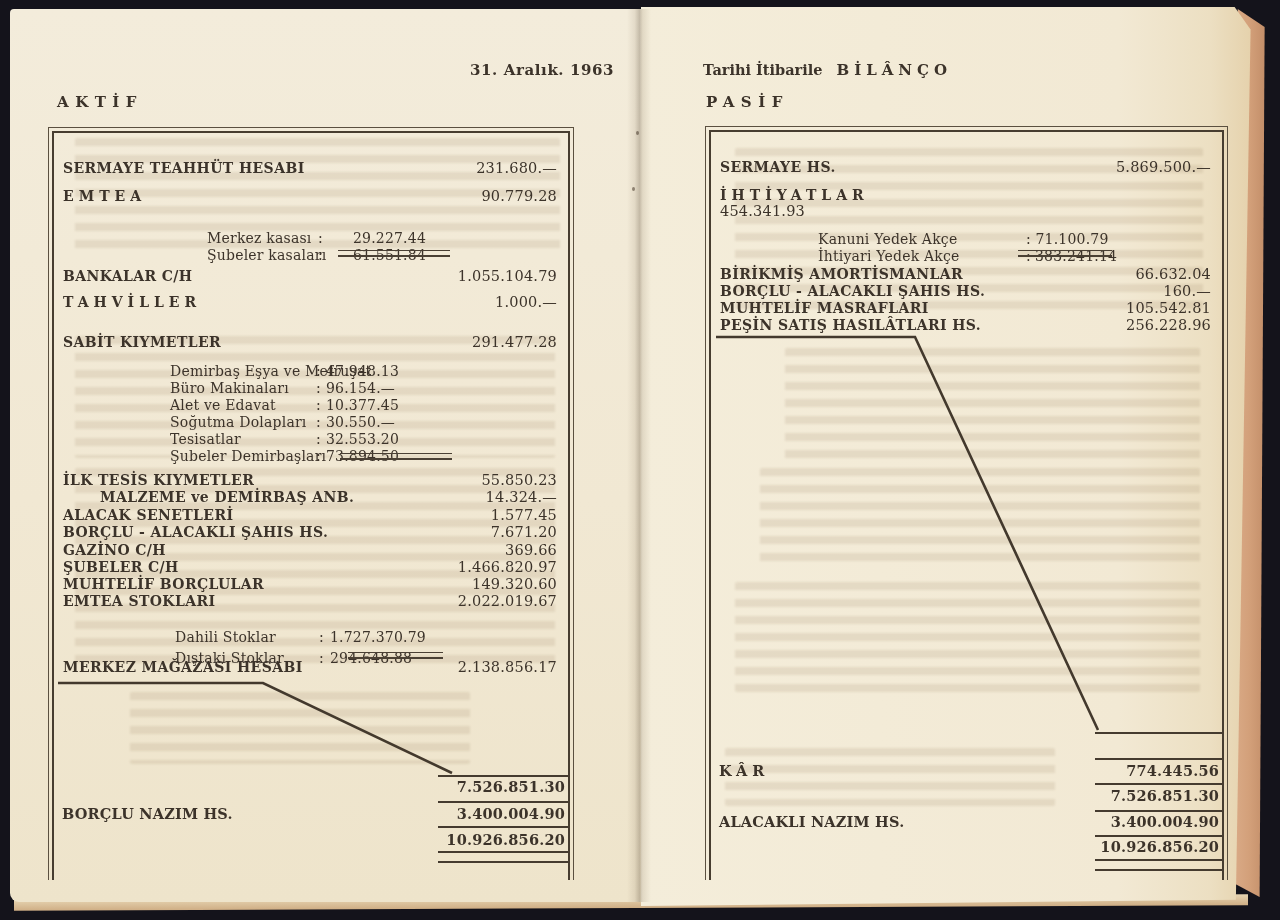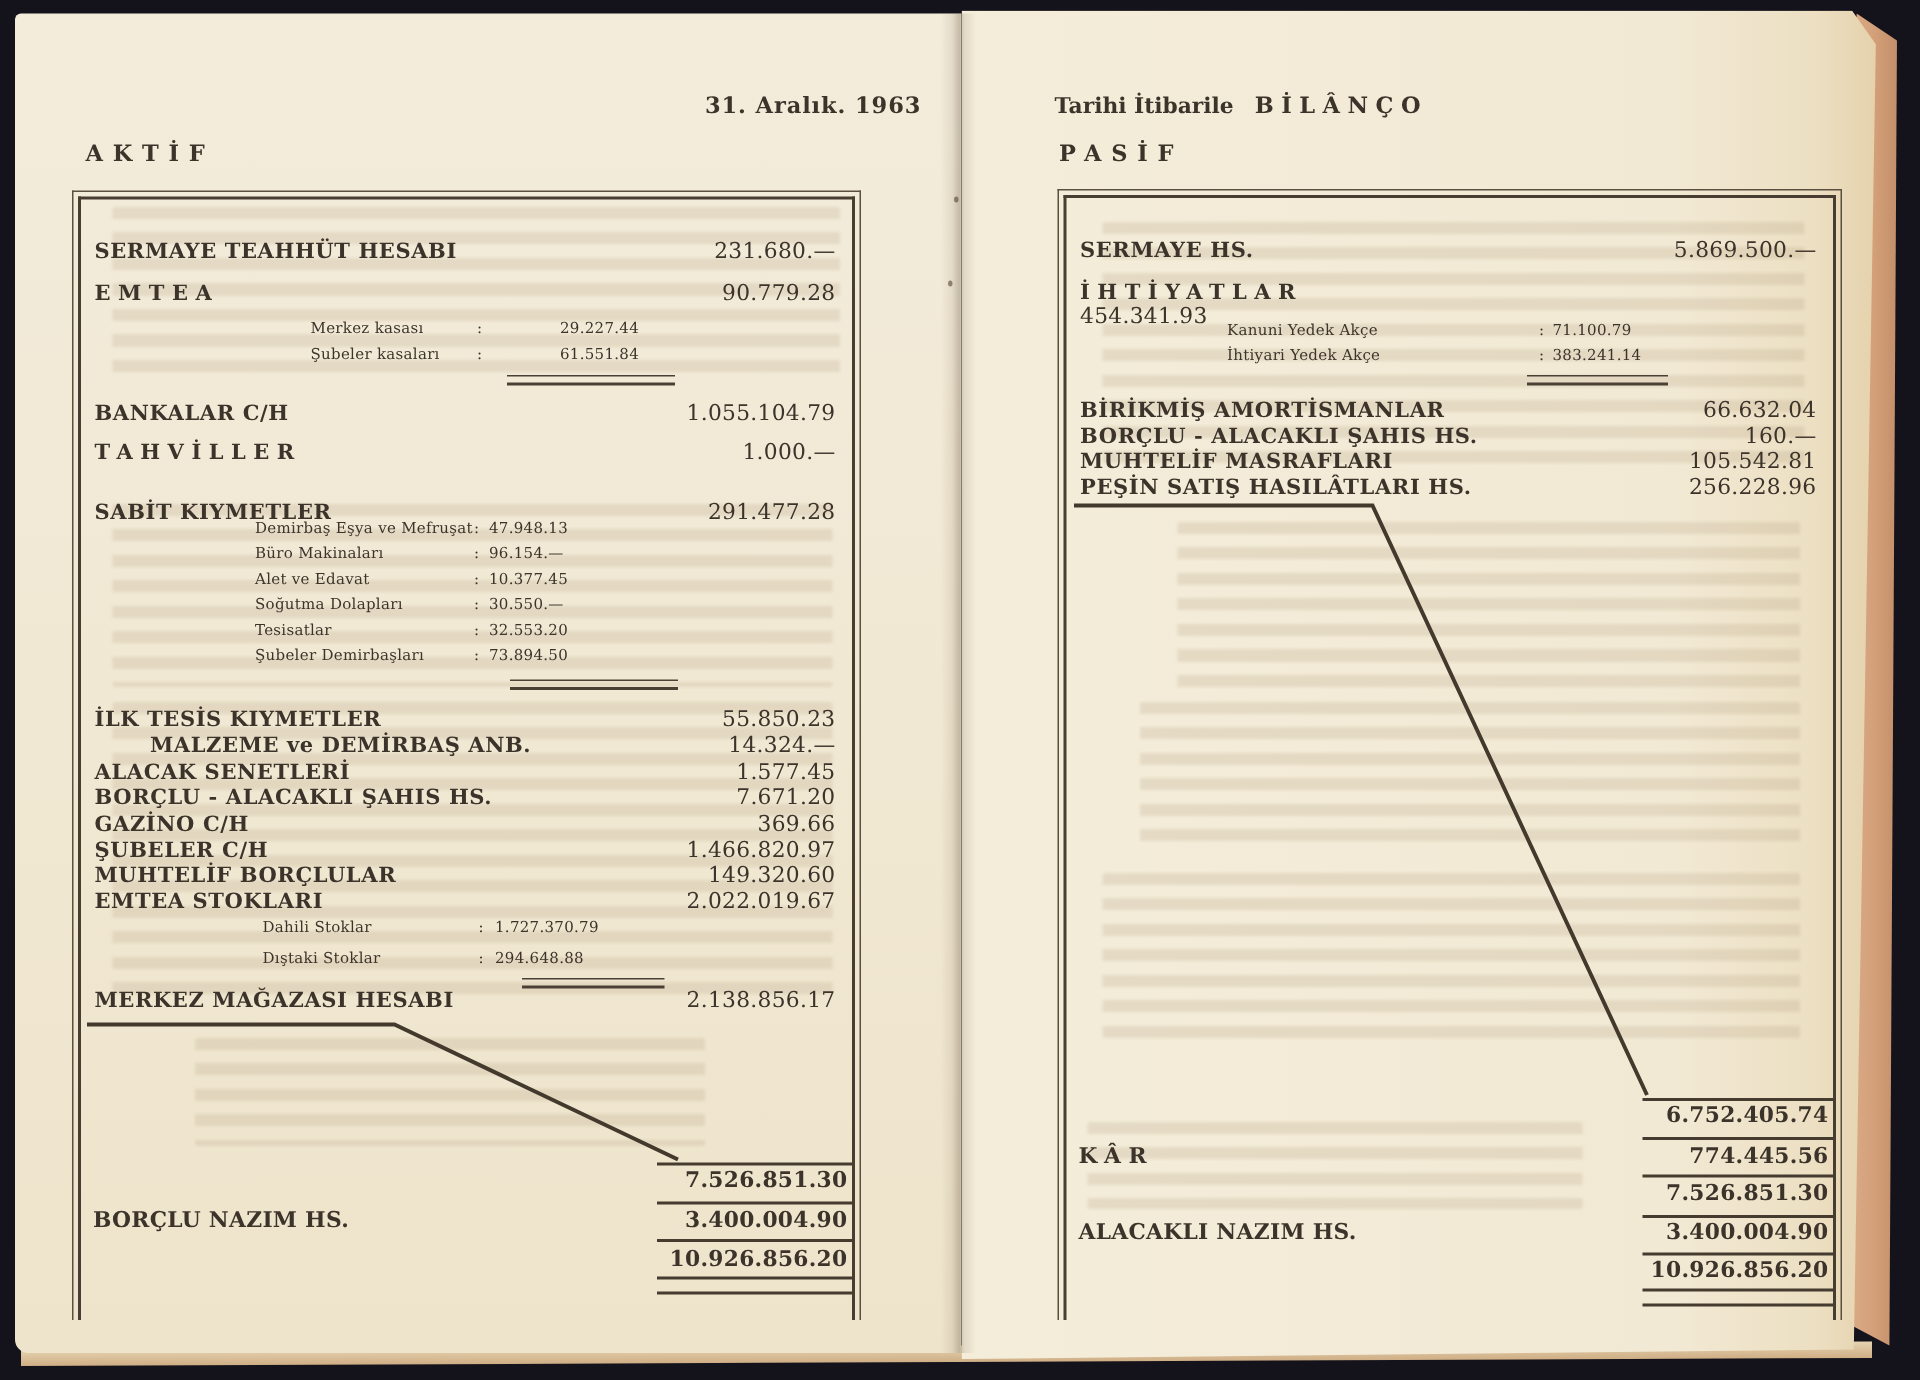--- a/index.html
+++ b/index.html
@@ -51,26 +51,26 @@
   .pasif-heading{left:706px;top:93px;}
   .title-line{position:absolute;left:703px;top:61px;font-size:14.5px;font-weight:700;white-space:nowrap;}
   .title-line .t-title{letter-spacing:5px;margin-left:14px;font-size:15px;}
   
   .sheet-box{position:absolute;}
   .sheet-box::before{content:"";position:absolute;inset:0;border:1.2px solid #5b5040;border-bottom:none;}
   .sheet-box::after{content:"";position:absolute;left:4px;right:4px;top:4px;bottom:0;border:2.4px solid #473d30;border-bottom:none;}
   .row-main{position:absolute;left:15px;right:17px;display:flex;justify-content:space-between;align-items:baseline;font-size:14px;font-weight:700;letter-spacing:.4px;white-space:nowrap;}
   .row-main .val{font-weight:500;font-size:14.5px;letter-spacing:.2px;}
   .row-main.sp .lab{letter-spacing:5px;}
-  .row-sub{position:absolute;left:0;right:0;height:17px;font-size:10px;font-weight:400;letter-spacing:.2px;white-space:nowrap;}
+  .row-sub{position:absolute;left:0;right:0;height:17px;font-size:14px;font-weight:400;letter-spacing:.2px;white-space:nowrap;margin-top:16px;}
   .sub-lab,.sub-colon,.sub-val{position:absolute;top:0;}
   .g-kasa  .sub-lab{left:159px;} .g-kasa  .sub-colon{left:270px;} .g-kasa  .sub-val{left:282px;width:96px;text-align:right;}
   .g-sabit .sub-lab{left:122px;} .g-sabit .sub-colon{left:268px;} .g-sabit .sub-val{left:278px;}
   .g-emtea .sub-lab{left:127px;} .g-emtea .sub-colon{left:271px;} .g-emtea .sub-val{left:282px;}
-  .g-yedek .sub-lab{left:113px;} .g-yedek .sub-colon{left:321px;} .g-yedek .sub-val{left:330px;width:74px;text-align:left;}
+  .g-yedek .sub-lab{left:113px;} .g-yedek .sub-colon{left:321px;} .g-yedek .sub-val{left:330px;width:74px;text-align:center;}
   .subrule{position:absolute;height:4px;border-top:1.2px solid #4a4034;border-bottom:2px solid #4a4034;}
   .tline{position:absolute;left:390px;right:5px;height:2.4px;background:#453b2f;}
   .tline.dbl{height:8px;background:transparent;border-top:2.4px solid #453b2f;border-bottom:2.4px solid #453b2f;}
   .trow{position:absolute;left:14px;right:9px;display:flex;justify-content:space-between;align-items:baseline;font-size:14.5px;font-weight:700;letter-spacing:.2px;white-space:nowrap;}
   .trow.sp .t-lab{letter-spacing:5px;}
   .leader-svg{position:absolute;left:0;top:0;overflow:visible;pointer-events:none;}
 </style>
 </head>
 <body>
 
@@ -263,24 +263,20 @@
           <span class="lab">PEŞİN SATIŞ HASILÂTLARI HS.</span>
           <span class="val">256.228.96</span>
         </div>
         <div class="subrule" style="left: 313px; top: 124px; width: 94px;"></div>
         <div class="tline" style="top: 606px;"></div>
         <div class="tline" style="top: 632px;"></div>
         <div class="tline" style="top: 657px;"></div>
         <div class="tline" style="top: 684px;"></div>
         <div class="tline" style="top: 709px;"></div>
         <div class="tline dbl" style="top: 733px;"></div>
-        <div class="trow" style="top: 609px;">
-          <span class="t-lab"></span>
-          <span class="t-val">6.752.405.74</span>
-        </div>
         <div class="trow sp" style="top: 636px;">
           <span class="t-lab">KÂR</span>
           <span class="t-val">774.445.56</span>
         </div>
         <div class="trow" style="top: 661px;">
           <span class="t-lab"></span>
           <span class="t-val">7.526.851.30</span>
         </div>
         <div class="trow" style="top: 687px;">
           <span class="t-lab">ALACAKLI NAZIM HS.</span>

